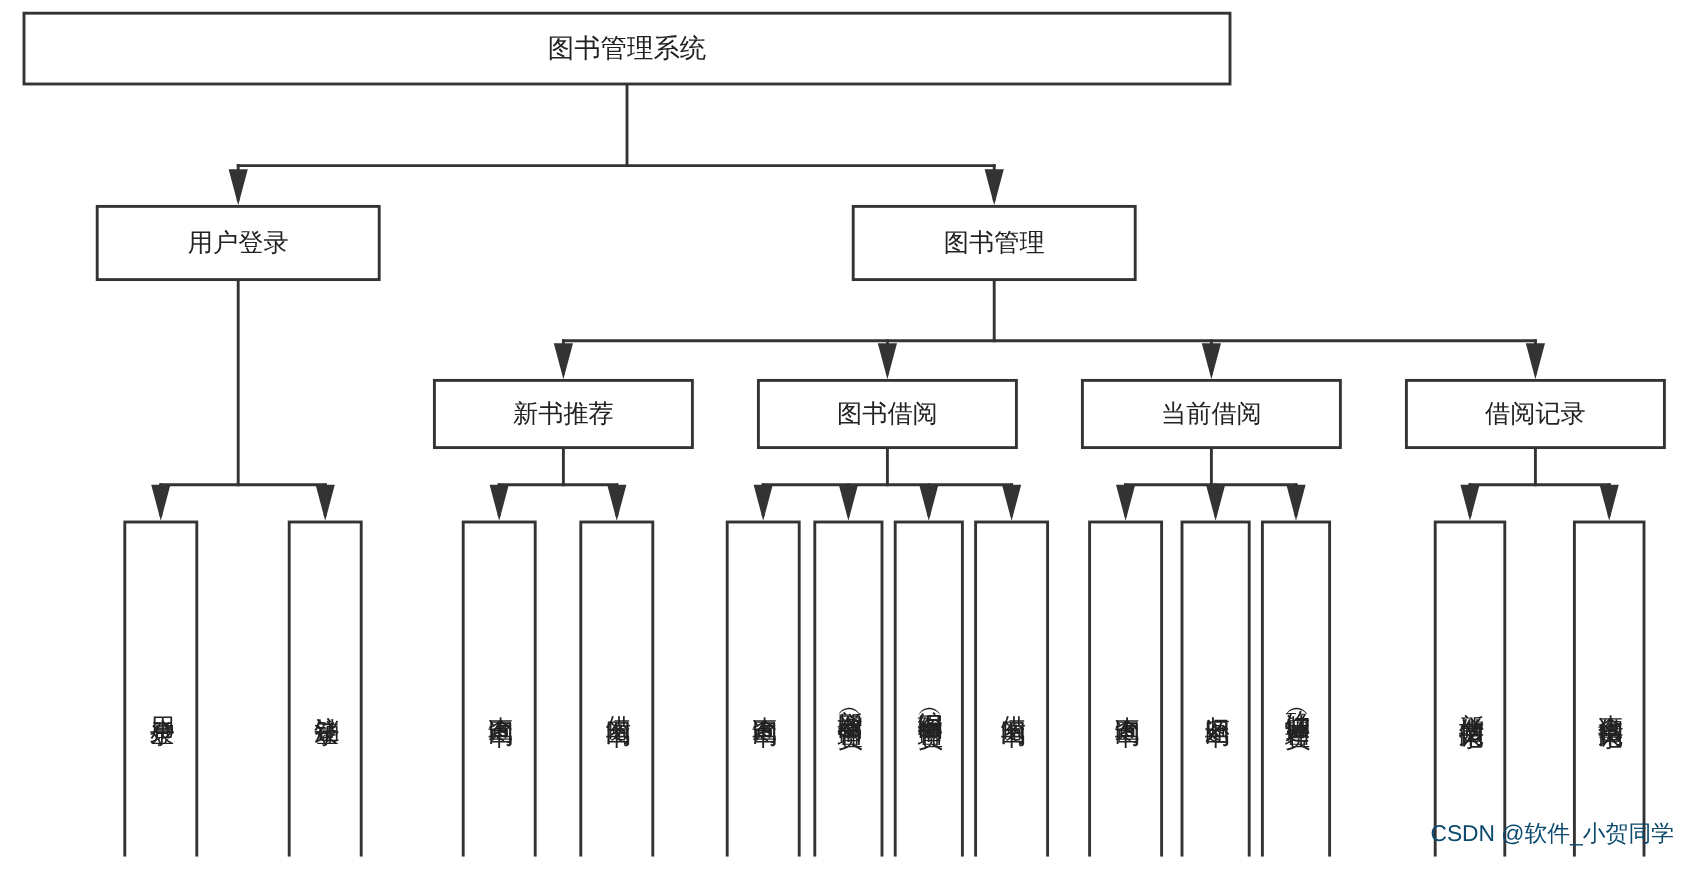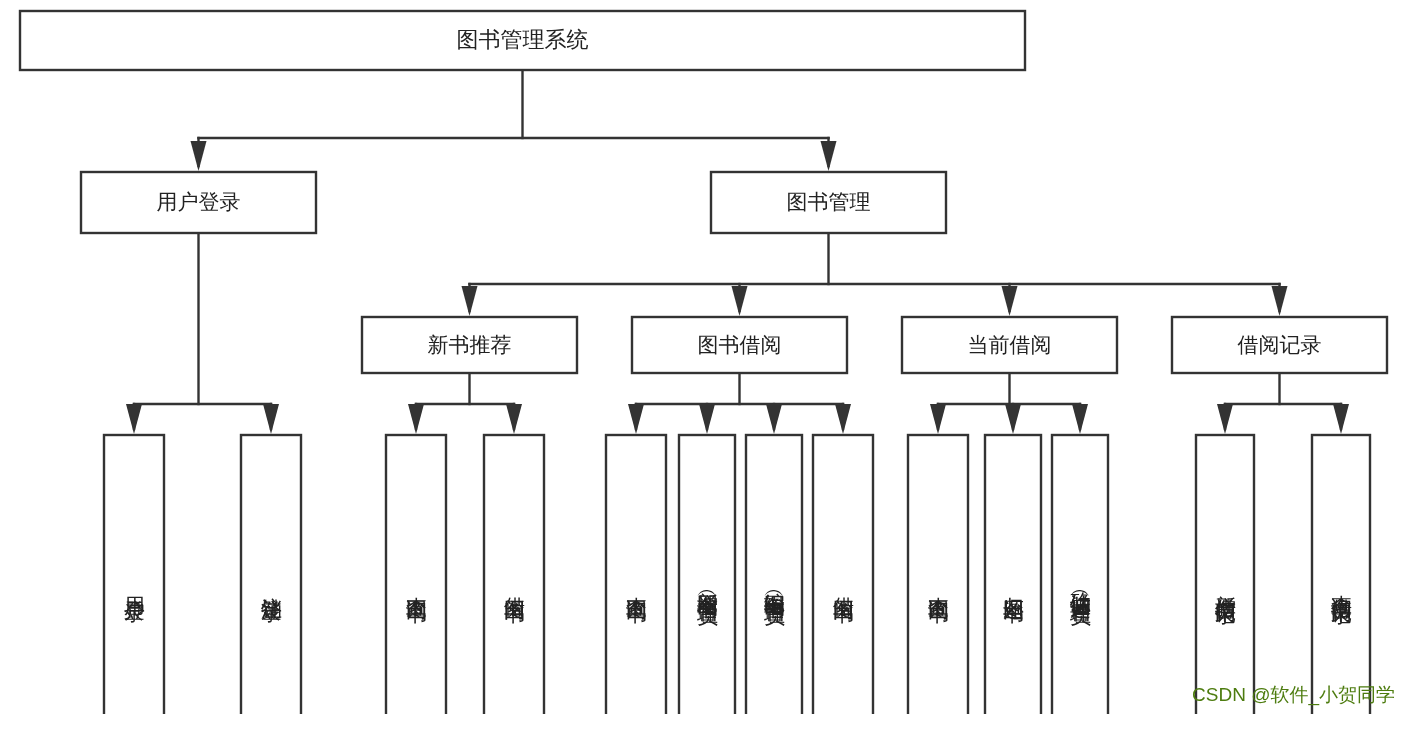--- a/index.html
+++ b/index.html
@@ -72,21 +72,21 @@
     color: #222222;
     white-space: nowrap;
     text-align: center;
   }
   .watermark {
     position: absolute;
     right: 10px;
     bottom: 6px;
     font-family: "Liberation Sans", "DejaVu Sans", sans-serif;
     font-size: 19px;
-    color: #4d7c0f;
+    color: #0c4a6e;
     white-space: nowrap;
     user-select: none;
   }
 </style>
 </head>
 <body>
 
 <div id="diagram-root">
 
   <svg class="diagram-canvas" viewBox="0 0 1405 747">

